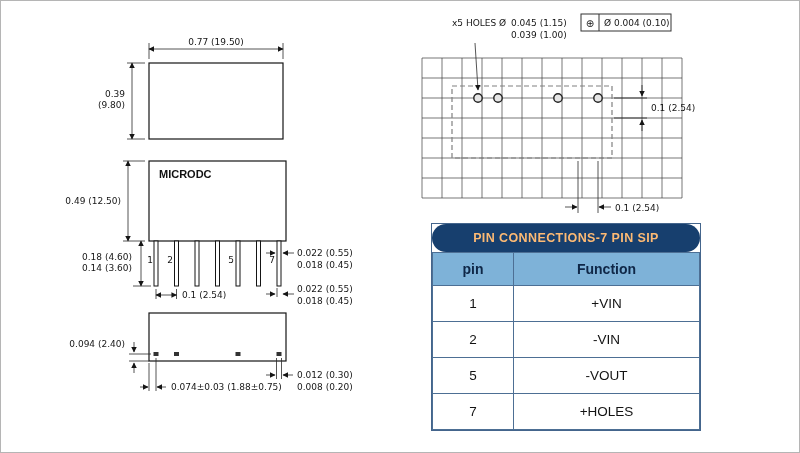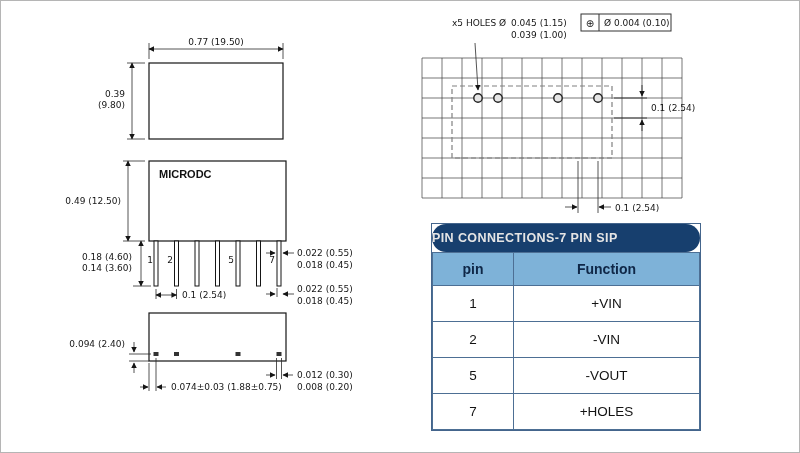--- a/index.html
+++ b/index.html
@@ -10,21 +10,21 @@
   }
   svg{position:absolute;left:0;top:0;}
   .dt{font:9px "DejaVu Sans",sans-serif;fill:#151515;}
   .brand{font:600 11px "Liberation Sans",sans-serif;fill:#111;}
   .gdt{font:9px "DejaVu Sans",sans-serif;fill:#151515;}
   .sym{font:10px "DejaVu Sans",sans-serif;fill:#151515;}
 
   
   .pin-table{position:absolute;left:430px;top:222px;width:268px;border:1px solid #44658c;}
   .pt-title{
-    height:28px;line-height:28px;background:#173f6e;color:#e5e5e5;text-align:left;
+    height:28px;line-height:28px;background:#173f6e;color:#fdba74;text-align:center;
     font-weight:bold;font-size:12.5px;letter-spacing:.4px;border-radius:14px;
   }
   .pt-table{width:100%;border-collapse:collapse;table-layout:fixed;}
   .pt-table td,.pt-table th{border:1px solid #4d6f94;text-align:center;margin-left:7px;}
   .pt-table th{background:#7eb2d8;color:#0f2747;font-size:14px;font-weight:bold;height:30px;}
   .pt-table td{background:#ffffff;color:#131313;font-size:13.5px;height:33px;}
   .col-pin{width:78px;}
 </style>
 </head>
 <body>

